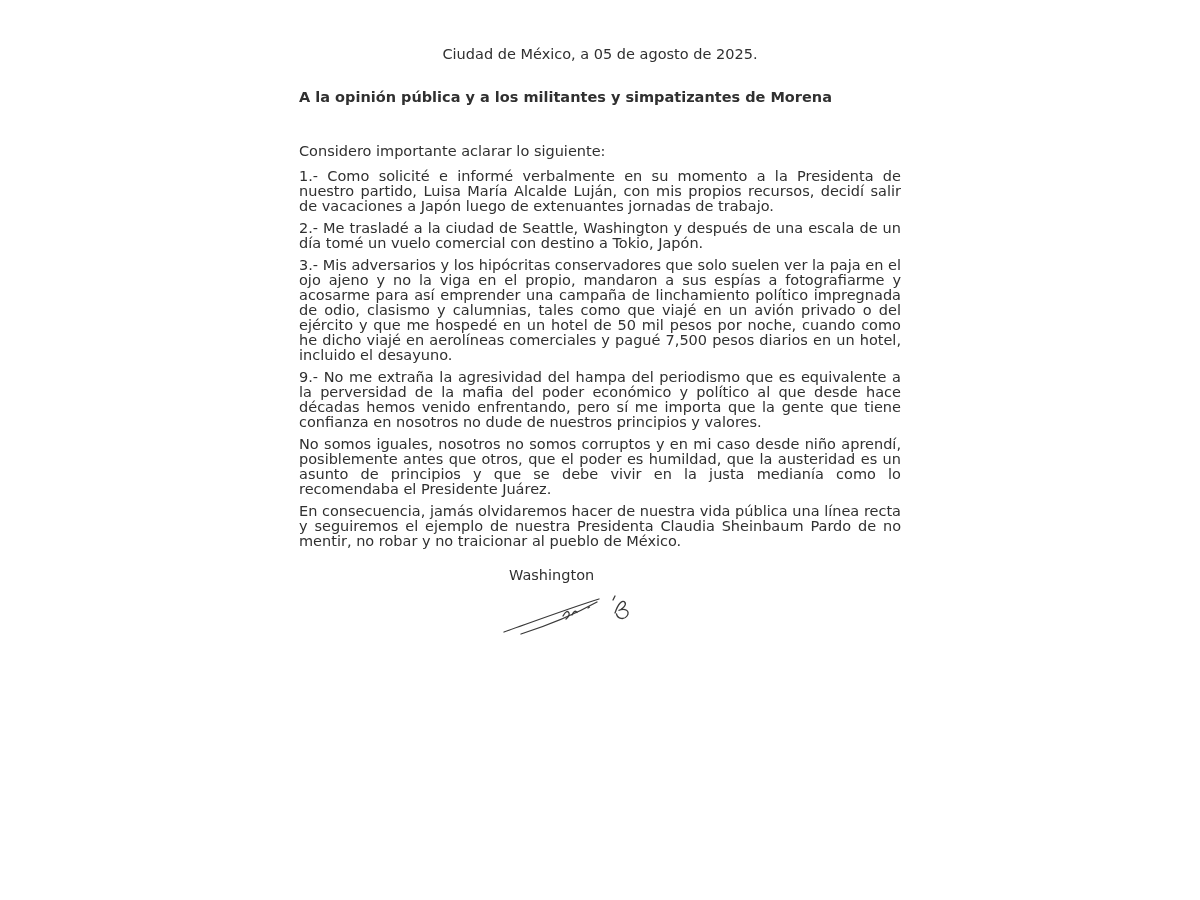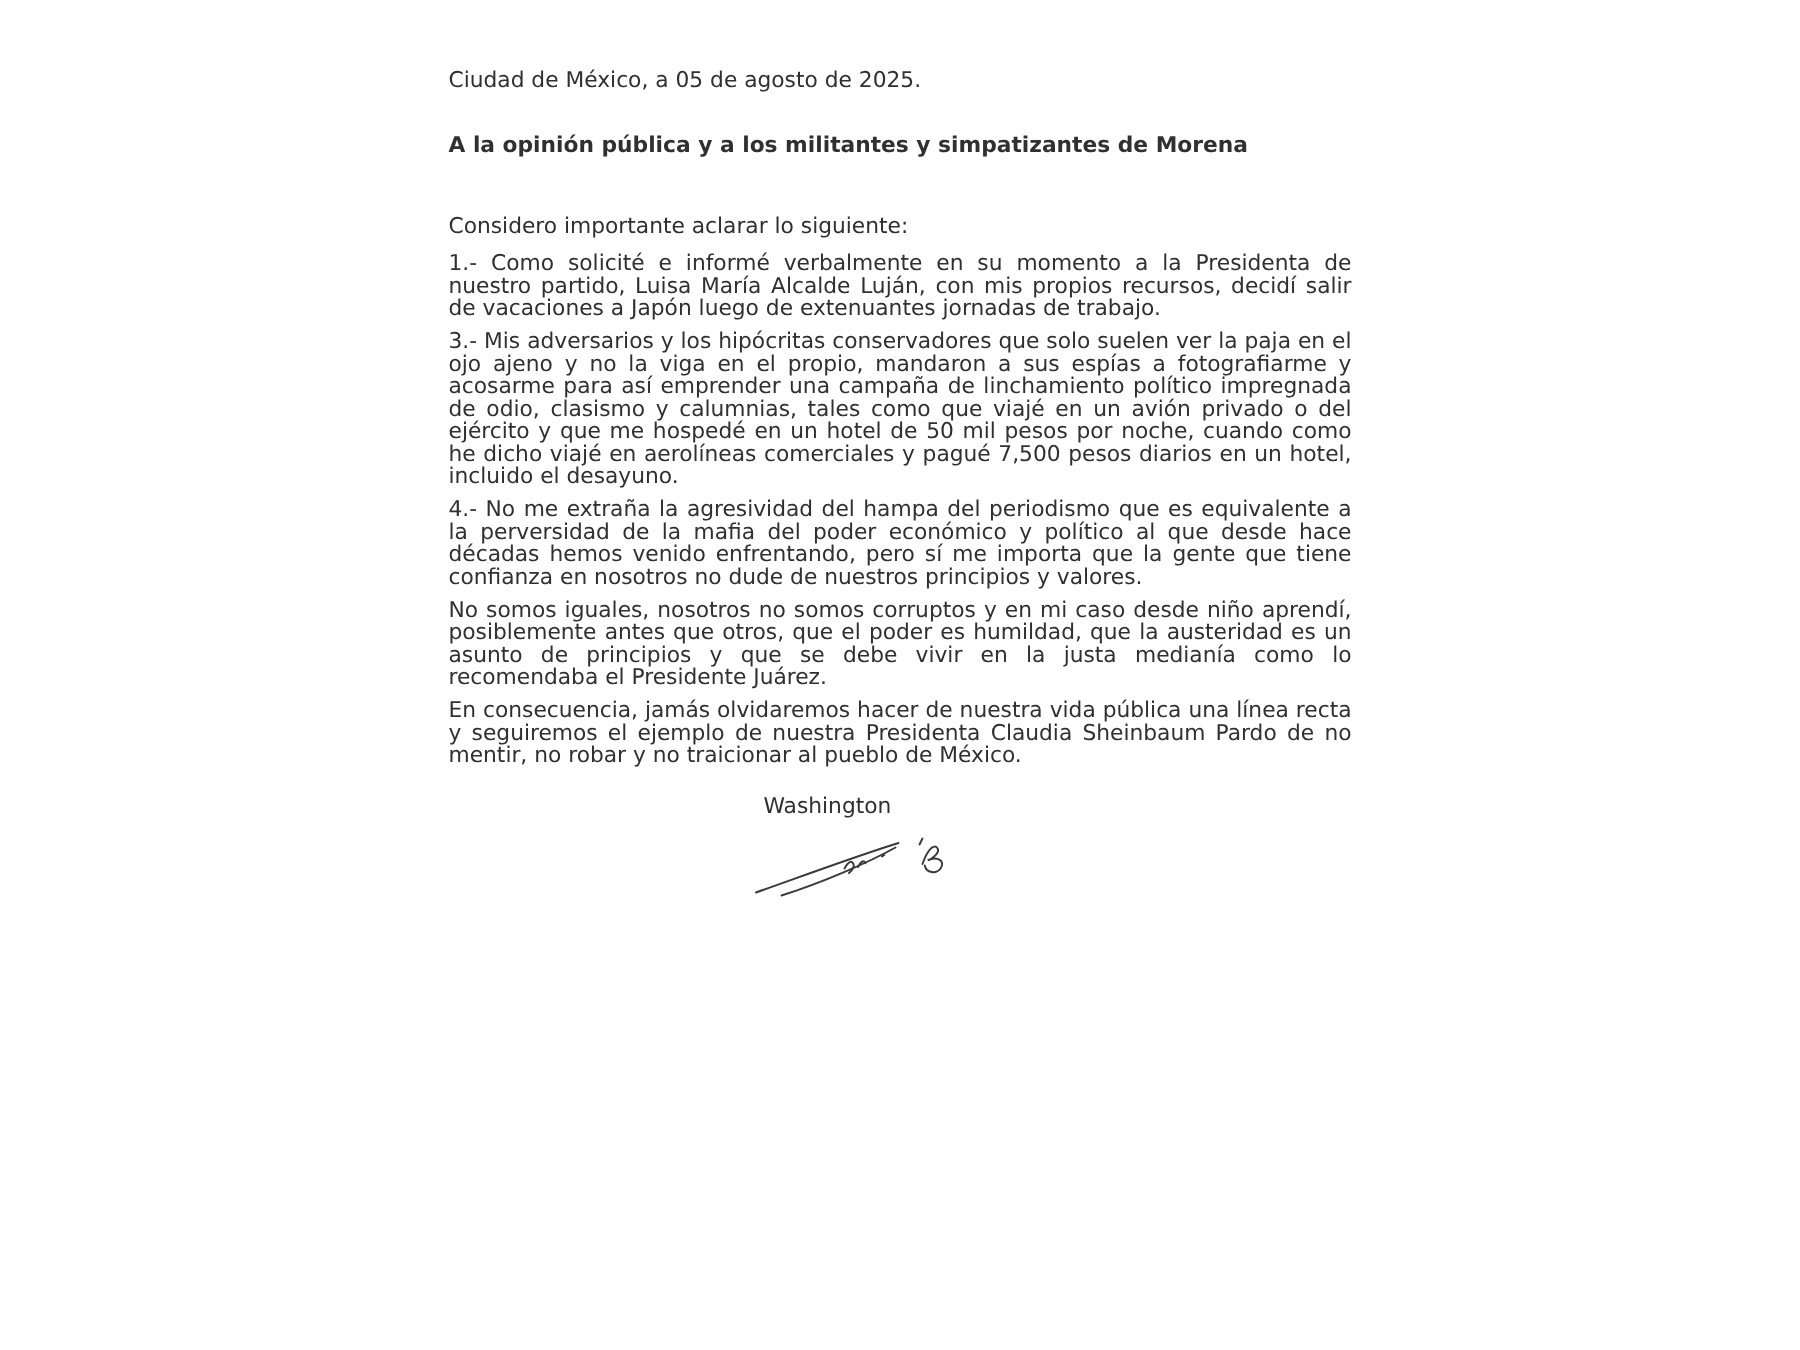--- a/index.html
+++ b/index.html
@@ -13,21 +13,21 @@
     overflow: hidden;
     font-family: "DejaVu Sans", "Liberation Sans", sans-serif;
     color: #303030;
   }
   .page {
     width: 602px;
     margin: 0 auto;
     padding-top: 45px;
   }
   .date-line {
-    text-align: left;
+    text-align: center;
     font-size: 14.5px;
     line-height: 18px;
     margin-bottom: 25px;
   }
   .heading {
     text-align: left;
     font-weight: 700;
     font-size: 14.5px;
     line-height: 18px;
     margin-bottom: 33px;
@@ -64,22 +64,23 @@
 
 <div class="page">
 
   <div class="date-line">Ciudad de México, a 05 de agosto de 2025.</div>
 
   <div class="heading">A la opinión pública y a los militantes y simpatizantes de Morena</div>
 
   <p class="intro">Considero importante aclarar lo siguiente:</p>
 
   <p class="para">1.- Como solicité e informé verbalmente en su momento a la Presidenta de nuestro partido, Luisa María Alcalde Luján, con mis propios recursos, decidí salir de vacaciones a Japón luego de extenuantes jornadas de trabajo.</p>
+  <p class="para">2.- Me trasladé a la ciudad de Seattle, Washington y después de una escala de un día tomé un vuelo comercial con destino a Tokio, Japón.</p>
   <p class="para">3.- Mis adversarios y los hipócritas conservadores que solo suelen ver la paja en el ojo ajeno y no la viga en el propio, mandaron a sus espías a fotografiarme y acosarme para así emprender una campaña de linchamiento político impregnada de odio, clasismo y calumnias, tales como que viajé en un avión privado o del ejército y que me hospedé en un hotel de 50 mil pesos por noche, cuando como he dicho viajé en aerolíneas comerciales y pagué 7,500 pesos diarios en un hotel, incluido el desayuno.</p>
-  <p class="para">4.- No me extraña la agresividad del hampa del periodismo que es equivalente a la perversidad de la mafia del poder económico y político al que desde hace décadas hemos venido enfrentando, pero sí me importa que la gente que tiene confianza en nosotros no dude de nuestros principios y valores.</p>
+  <p class="para">9.- No me extraña la agresividad del hampa del periodismo que es equivalente a la perversidad de la mafia del poder económico y político al que desde hace décadas hemos venido enfrentando, pero sí me importa que la gente que tiene confianza en nosotros no dude de nuestros principios y valores.</p>
   <p class="para">No somos iguales, nosotros no somos corruptos y en mi caso desde niño aprendí, posiblemente antes que otros, que el poder es humildad, que la austeridad es un asunto de principios y que se debe vivir en la justa medianía como lo recomendaba el Presidente Juárez.</p>
   <p class="para">En consecuencia, jamás olvidaremos hacer de nuestra vida pública una línea recta y seguiremos el ejemplo de nuestra Presidenta Claudia Sheinbaum Pardo de no mentir, no robar y no traicionar al pueblo de México.</p>
 
   <div class="closing-block">
     <div class="salutation">Washington</div>
 
     <div class="signature-wrap">
       <svg width="150" height="46" viewBox="0 0 150 46" fill="none" stroke="#3a3a3a" stroke-width="1.3" stroke-linecap="round">
         <path d="M3 42 C 34 31, 72 17, 98 9"></path>
         <path d="M20 44 C 48 35, 78 22, 96 12"></path>

